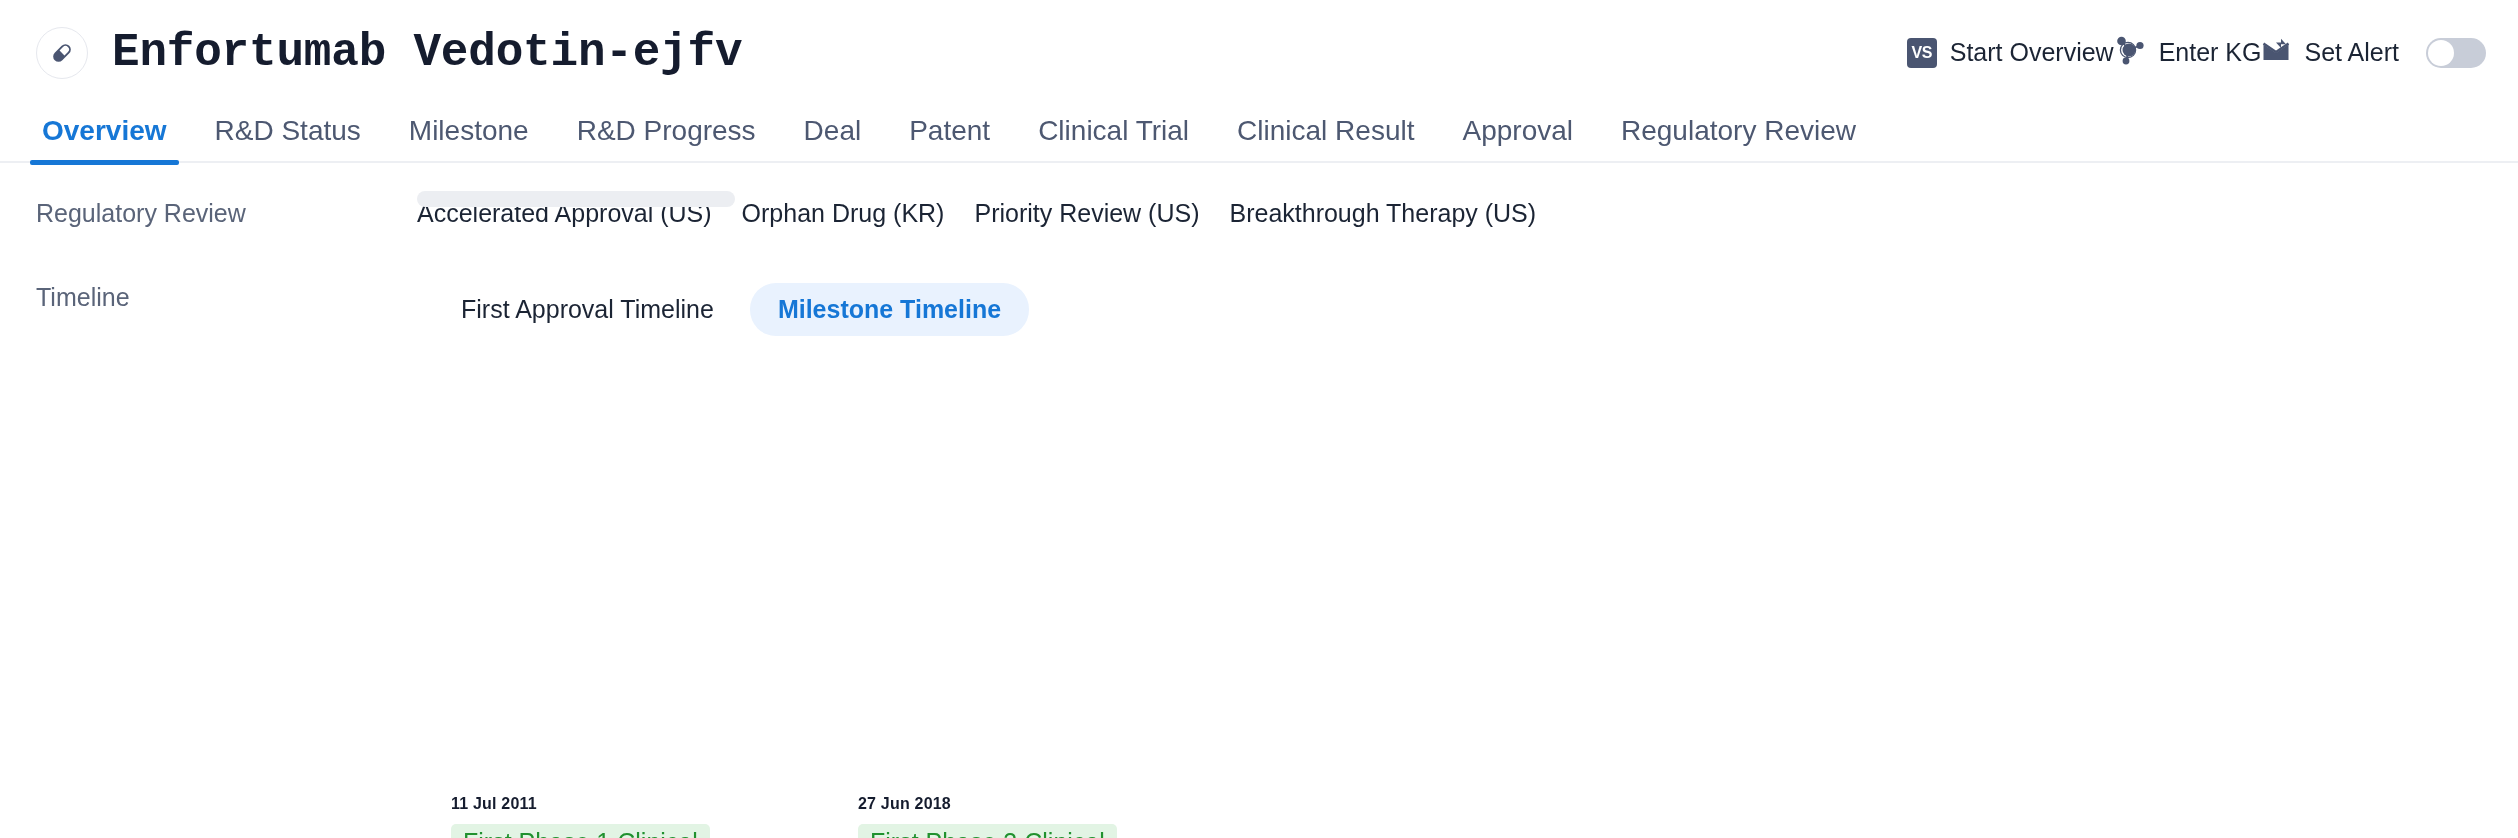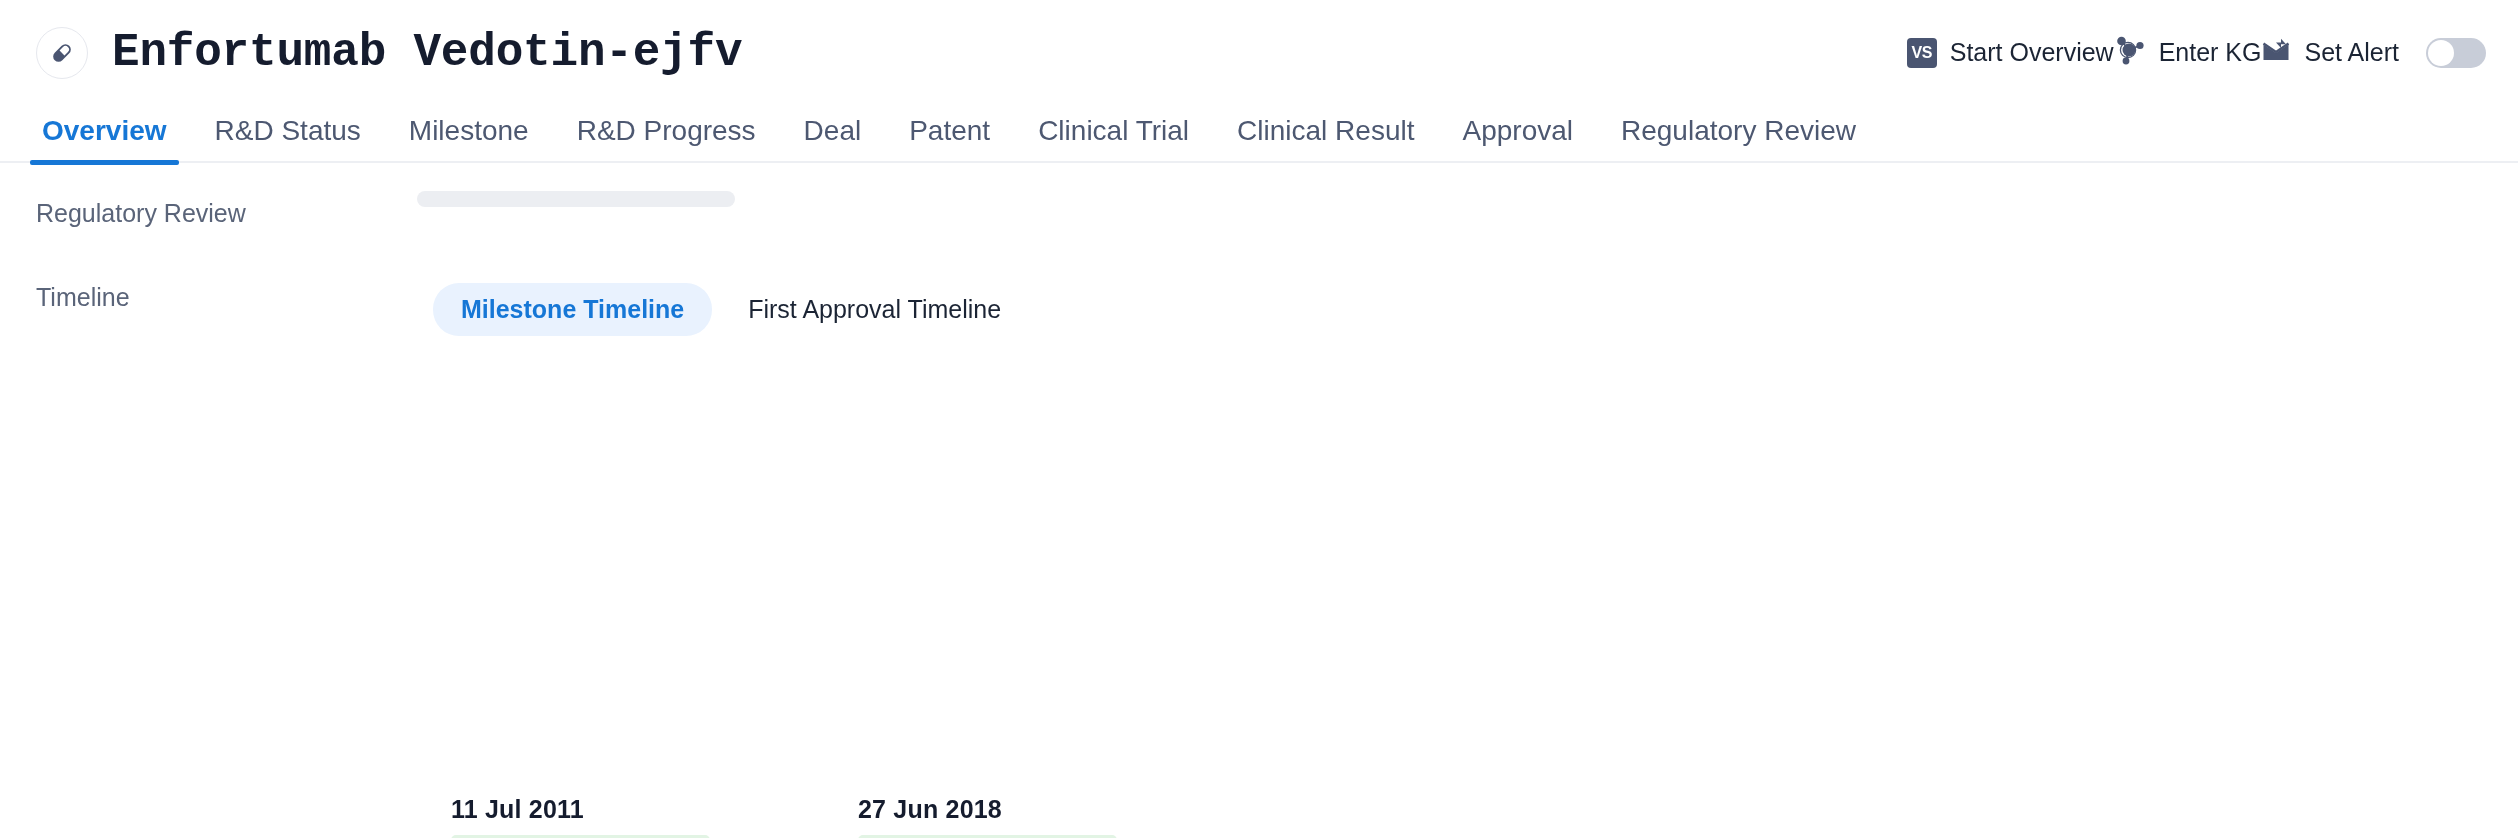--- a/index.html
+++ b/index.html
@@ -180,21 +180,21 @@
     position: relative;
     height: 420px;
     margin-top: 38px;
   }
 
   .node {
     position: absolute;
     white-space: nowrap;
   }
   .node-date {
-    font-size: 25px;
+    font-size: 16px;
     font-weight: bold;
     color: #151c2e;
     letter-spacing: 0.2px;
   }
   .badge-green {
     display: inline-block;
     margin-top: 11px;
     background: #e2f4e4;
     color: #21912f;
     font-size: 25px;
@@ -269,28 +269,36 @@
   <div class="tab">Approval</div>
   <div class="tab">Regulatory Review</div>
 </div>
 
 <div class="content">
 
   <div class="clipped-tag"></div>
 
   <div class="row reg-row">
     <div class="row-label">Regulatory Review</div>
+    <div class="row-value">
+      <div class="reg-items">
+        <span class="reg-item">Accelerated Approval (US)</span>
+        <span class="reg-item">Orphan Drug (KR)</span>
+        <span class="reg-item">Priority Review (US)</span>
+        <span class="reg-item">Breakthrough Therapy (US)</span>
+      </div>
+    </div>
   </div>
 
   <div class="row timeline-row">
     <div class="row-label">Timeline</div>
     <div class="row-value">
       <div class="tl-switch">
+        <span class="tl-switch-btn">First Approval Timeline</span>
         <span class="tl-switch-btn active">Milestone Timeline</span>
-        <span class="tl-switch-btn">First Approval Timeline</span>
       </div>
     </div>
   </div>
 
   <div class="timeline-wrap">
 
     <div class="node" style="left:451px; top:421px;">
       <div class="node-date">11 Jul 2011</div>
       <div><span class="badge-green">First Phase 1 Clinical</span></div>
 

